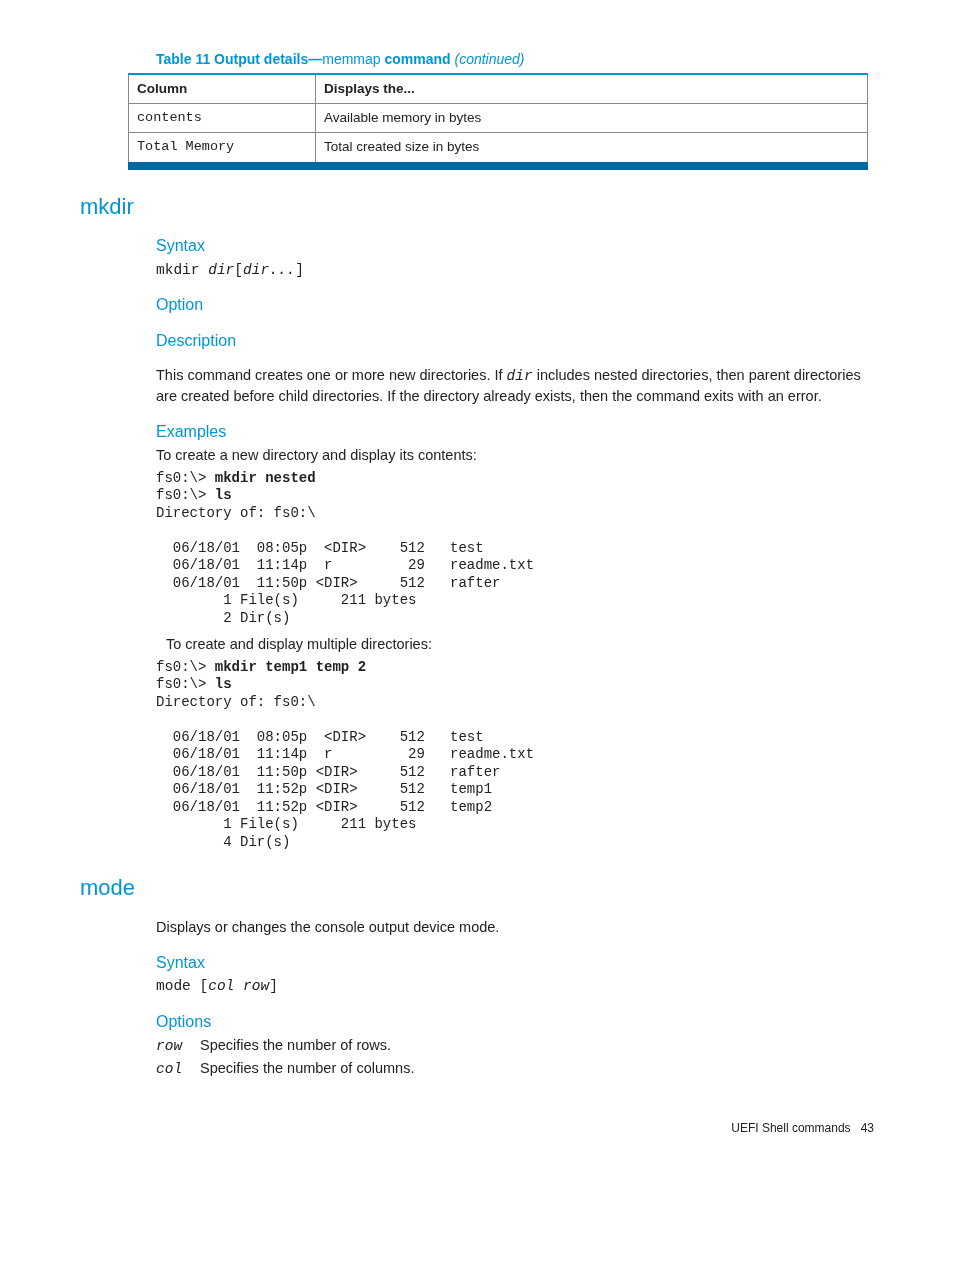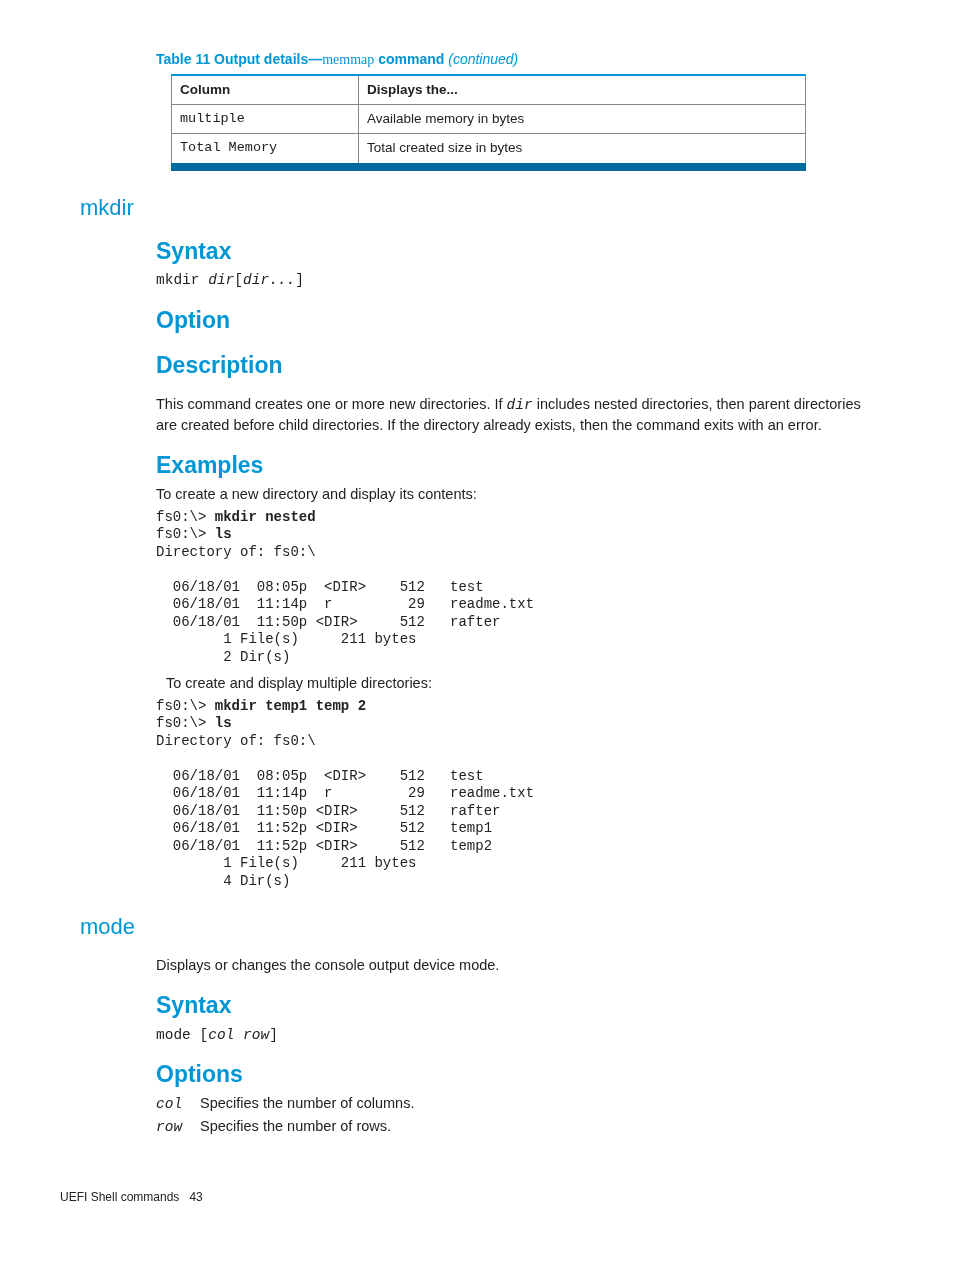--- a/index.html
+++ b/index.html
@@ -11,26 +11,26 @@
     width: 834px;
     line-height: 1.35;
   }
   .table-caption {
     color: #0096d6;
     font-weight: bold;
     font-size: 14px;
     margin-left: 96px;
     margin-bottom: 4px;
   }
-  .table-caption .mono { font-family: Liberation Serif, serif; font-weight: normal; }
+  .table-caption .mono { font-family: Liberation Sans, sans-serif; font-weight: normal; }
   .table-caption .italic { font-style: italic; font-weight: normal; }
   table.data {
     border-collapse: collapse;
-    margin-left: 111px;
-    width: 635px;
+    margin-left: 68px;
+    width: 740px;
     font-size: 13.5px;
   }
   table.data th, table.data td {
     border: 1px solid #888;
     padding: 5px 8px;
     text-align: left;
     vertical-align: top;
   }
   table.data th { font-weight: bold; }
   table.data tr:first-child th { border-top: 2px solid #0096d6; }
@@ -42,57 +42,58 @@
     font-weight: normal;
     font-size: 22px;
     margin: 22px 0 6px 20px;
   }
   .body-indent {
     margin-left: 96px;
     margin-right: 20px;
   }
   h3.sub {
     color: #0096d6;
-    font-weight: bold;
-    font-size: 23px;
+    font-weight: normal;
+    font-size: 16px;
     margin: 14px 0 4px 0;
   }
   .mono { font-family: "Courier New", monospace; }
   .ital { font-style: italic; }
   pre.code {
     font-family: "Courier New", monospace;
     font-size: 14px;
     margin: 4px 0 8px 0;
     white-space: pre;
     line-height: 1.25;
   }
   pre.code .b { font-weight: bold; }
   .opt-row { margin: 2px 0; }
   .opt-term { font-family: "Courier New", monospace; font-style: italic; display: inline-block; min-width: 40px; }
   .footer {
+    text-align: right;
     font-size: 12px;
-    margin-top: 52px;
+    margin-top: 40px;
     padding-right: 20px;
   }
 </style>
 </head>
 <body>
 
 <div class="table-caption">
   <span>Table 11 Output details—</span><span class="mono">memmap</span><span> command </span><span class="italic">(continued)</span>
 </div>
 
 <table class="data">
   <tbody>
       <tr>
     <th class="col1">Column</th>
     <th>Displays the...</th>
   </tr>
   <tr>
-    <td class="mono">multiple</td>
+    <td class="mono">contents</td>
     <td>Available memory in bytes</td>
   </tr>
   <tr>
     <td class="mono">Total Memory</td>
     <td>Total created size in bytes</td>
   </tr>
 </tbody>
   </table>
 
 <h2 class="section">mkdir</h2>
@@ -140,24 +141,24 @@
 <div class="body-indent">
   <p>Displays or changes the console output device mode.</p>
 
   <h3 class="sub">Syntax</h3>
   <div class="mono">
     <span>mode </span><span>[</span><span class="ital">col row</span><span>]</span>
   </div>
 
   <h3 class="sub">Options</h3>
   <div class="opt-row">
+    <span class="opt-term">row</span>
+    <span>Specifies the number of rows.</span>
+  </div>
+  <div class="opt-row">
     <span class="opt-term">col</span>
     <span>Specifies the number of columns.</span>
-  </div>
-  <div class="opt-row">
-    <span class="opt-term">row</span>
-    <span>Specifies the number of rows.</span>
   </div>
 </div>
 
 <div class="footer">
   <span>UEFI Shell commands</span>&nbsp;&nbsp;&nbsp;<span>43</span>
 </div>
 
 </body></html>

